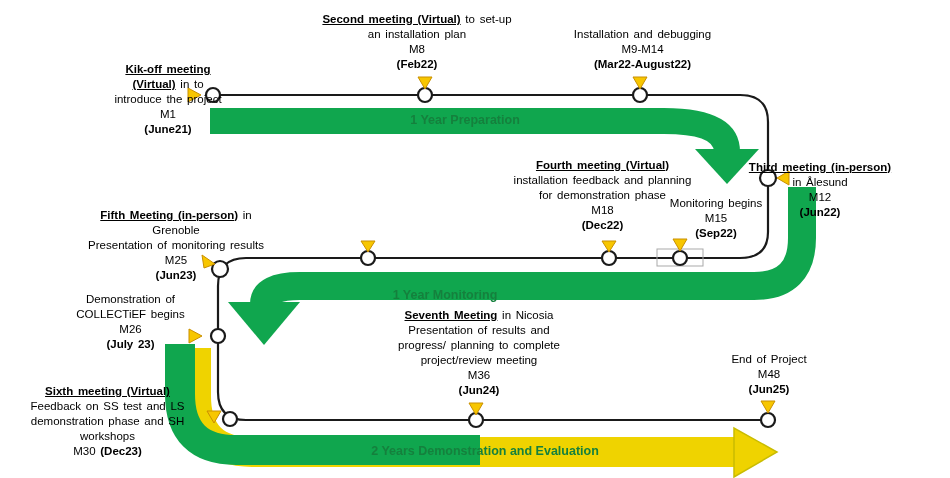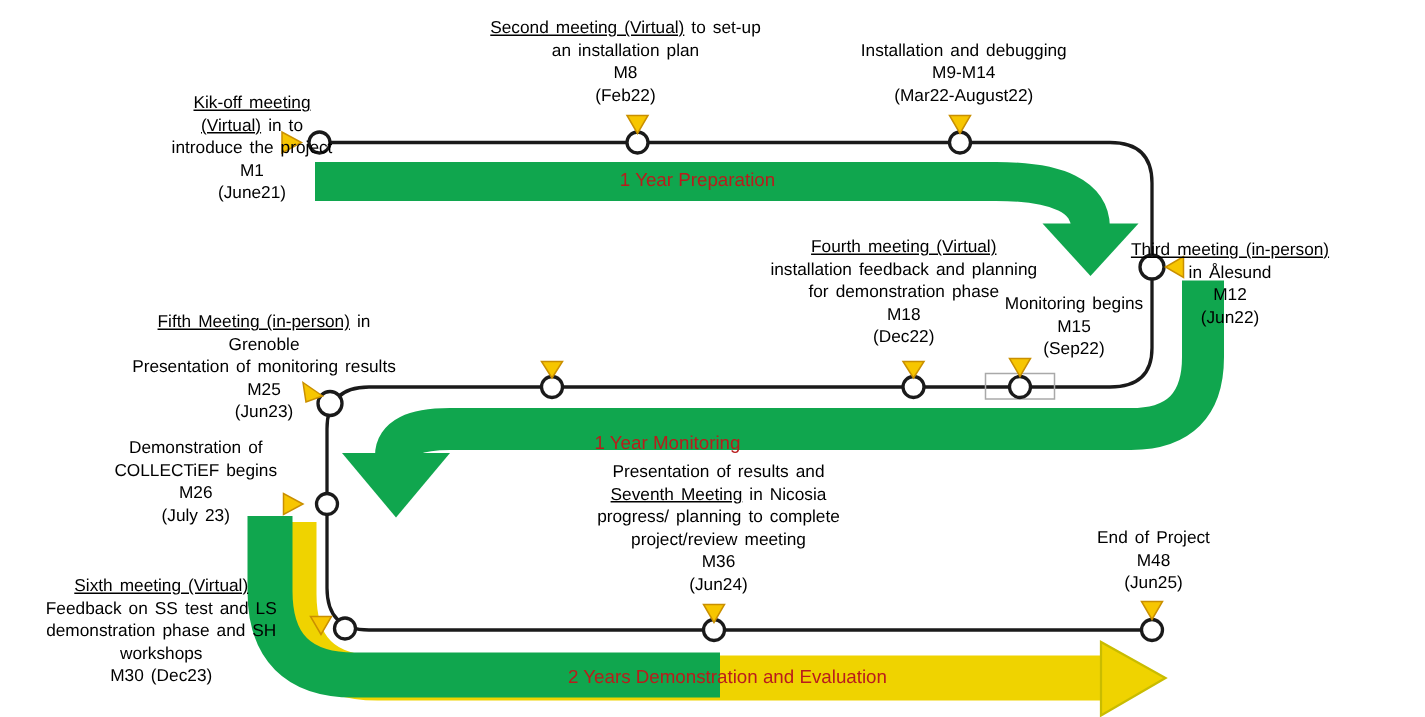--- a/index.html
+++ b/index.html
@@ -14,26 +14,26 @@
   .green-fill{fill:var(--green);}
   .yellow-fill{fill:var(--yellow);stroke:#c9bc00;stroke-width:1.5;}
   .thin-path{fill:none;stroke:var(--line);stroke-width:2.2;}
   .mcircle{fill:#fff;stroke:var(--line);stroke-width:2.2;}
   .mtri{fill:var(--marker);stroke:#c98f00;stroke-width:1;}
   .selbox{fill:none;stroke:#a9a9a9;stroke-width:1;}
   .ms{
     position:absolute;text-align:center;font-size:11.5px;line-height:15px;
     word-spacing:1.5px;letter-spacing:0;
   }
-  .sg-u{font-weight:400;text-decoration:underline;}
-  .sg-b{font-weight:400;}
+  .sg-u{font-weight:700;text-decoration:underline;}
+  .sg-b{font-weight:700;}
   .sg-r{font-weight:400;}
   .phase-label{
-    position:absolute;text-align:center;font-size:12.5px;font-weight:400;
-    color:#b91c1c;
+    position:absolute;text-align:center;font-size:12.5px;font-weight:700;
+    color:#15803d;
   }
 </style>
 </head>
 <body>
 
 <div id="stage">
 
   <svg width="950" height="478" viewBox="0 0 950 478">
 
     <path class="green-stroke" stroke-width="26" d="M 210 121 L 664 121 Q 727 121 727 152"></path>
@@ -131,22 +131,22 @@
       <div><span class="sg-b">(July 23)</span></div>
     </div>
   <div class="ms" style="left:5px;top:384px;width:205px">
       <div><span class="sg-u">Sixth meeting (Virtual)</span></div>
       <div><span class="sg-r">Feedback on SS test and LS</span></div>
       <div><span class="sg-r">demonstration phase and SH</span></div>
       <div><span class="sg-r">workshops</span></div>
       <div><span class="sg-r">M30 </span><span class="sg-b">(Dec23)</span></div>
     </div>
   <div class="ms" style="left:368px;top:308px;width:222px">
+      <div><span class="sg-u">Seventh Meeting</span><span class="sg-r"> in Nicosia</span></div>
       <div><span class="sg-r">Presentation of results and</span></div>
-      <div><span class="sg-u">Seventh Meeting</span><span class="sg-r"> in Nicosia</span></div>
       <div><span class="sg-r">progress/ planning to complete</span></div>
       <div><span class="sg-r">project/review meeting</span></div>
       <div><span class="sg-r">M36</span></div>
       <div><span class="sg-b">(Jun24)</span></div>
     </div>
   <div class="ms" style="left:708px;top:352px;width:122px">
       <div><span class="sg-r">End of Project</span></div>
       <div><span class="sg-r">M48</span></div>
       <div><span class="sg-b">(Jun25)</span></div>
     </div>

